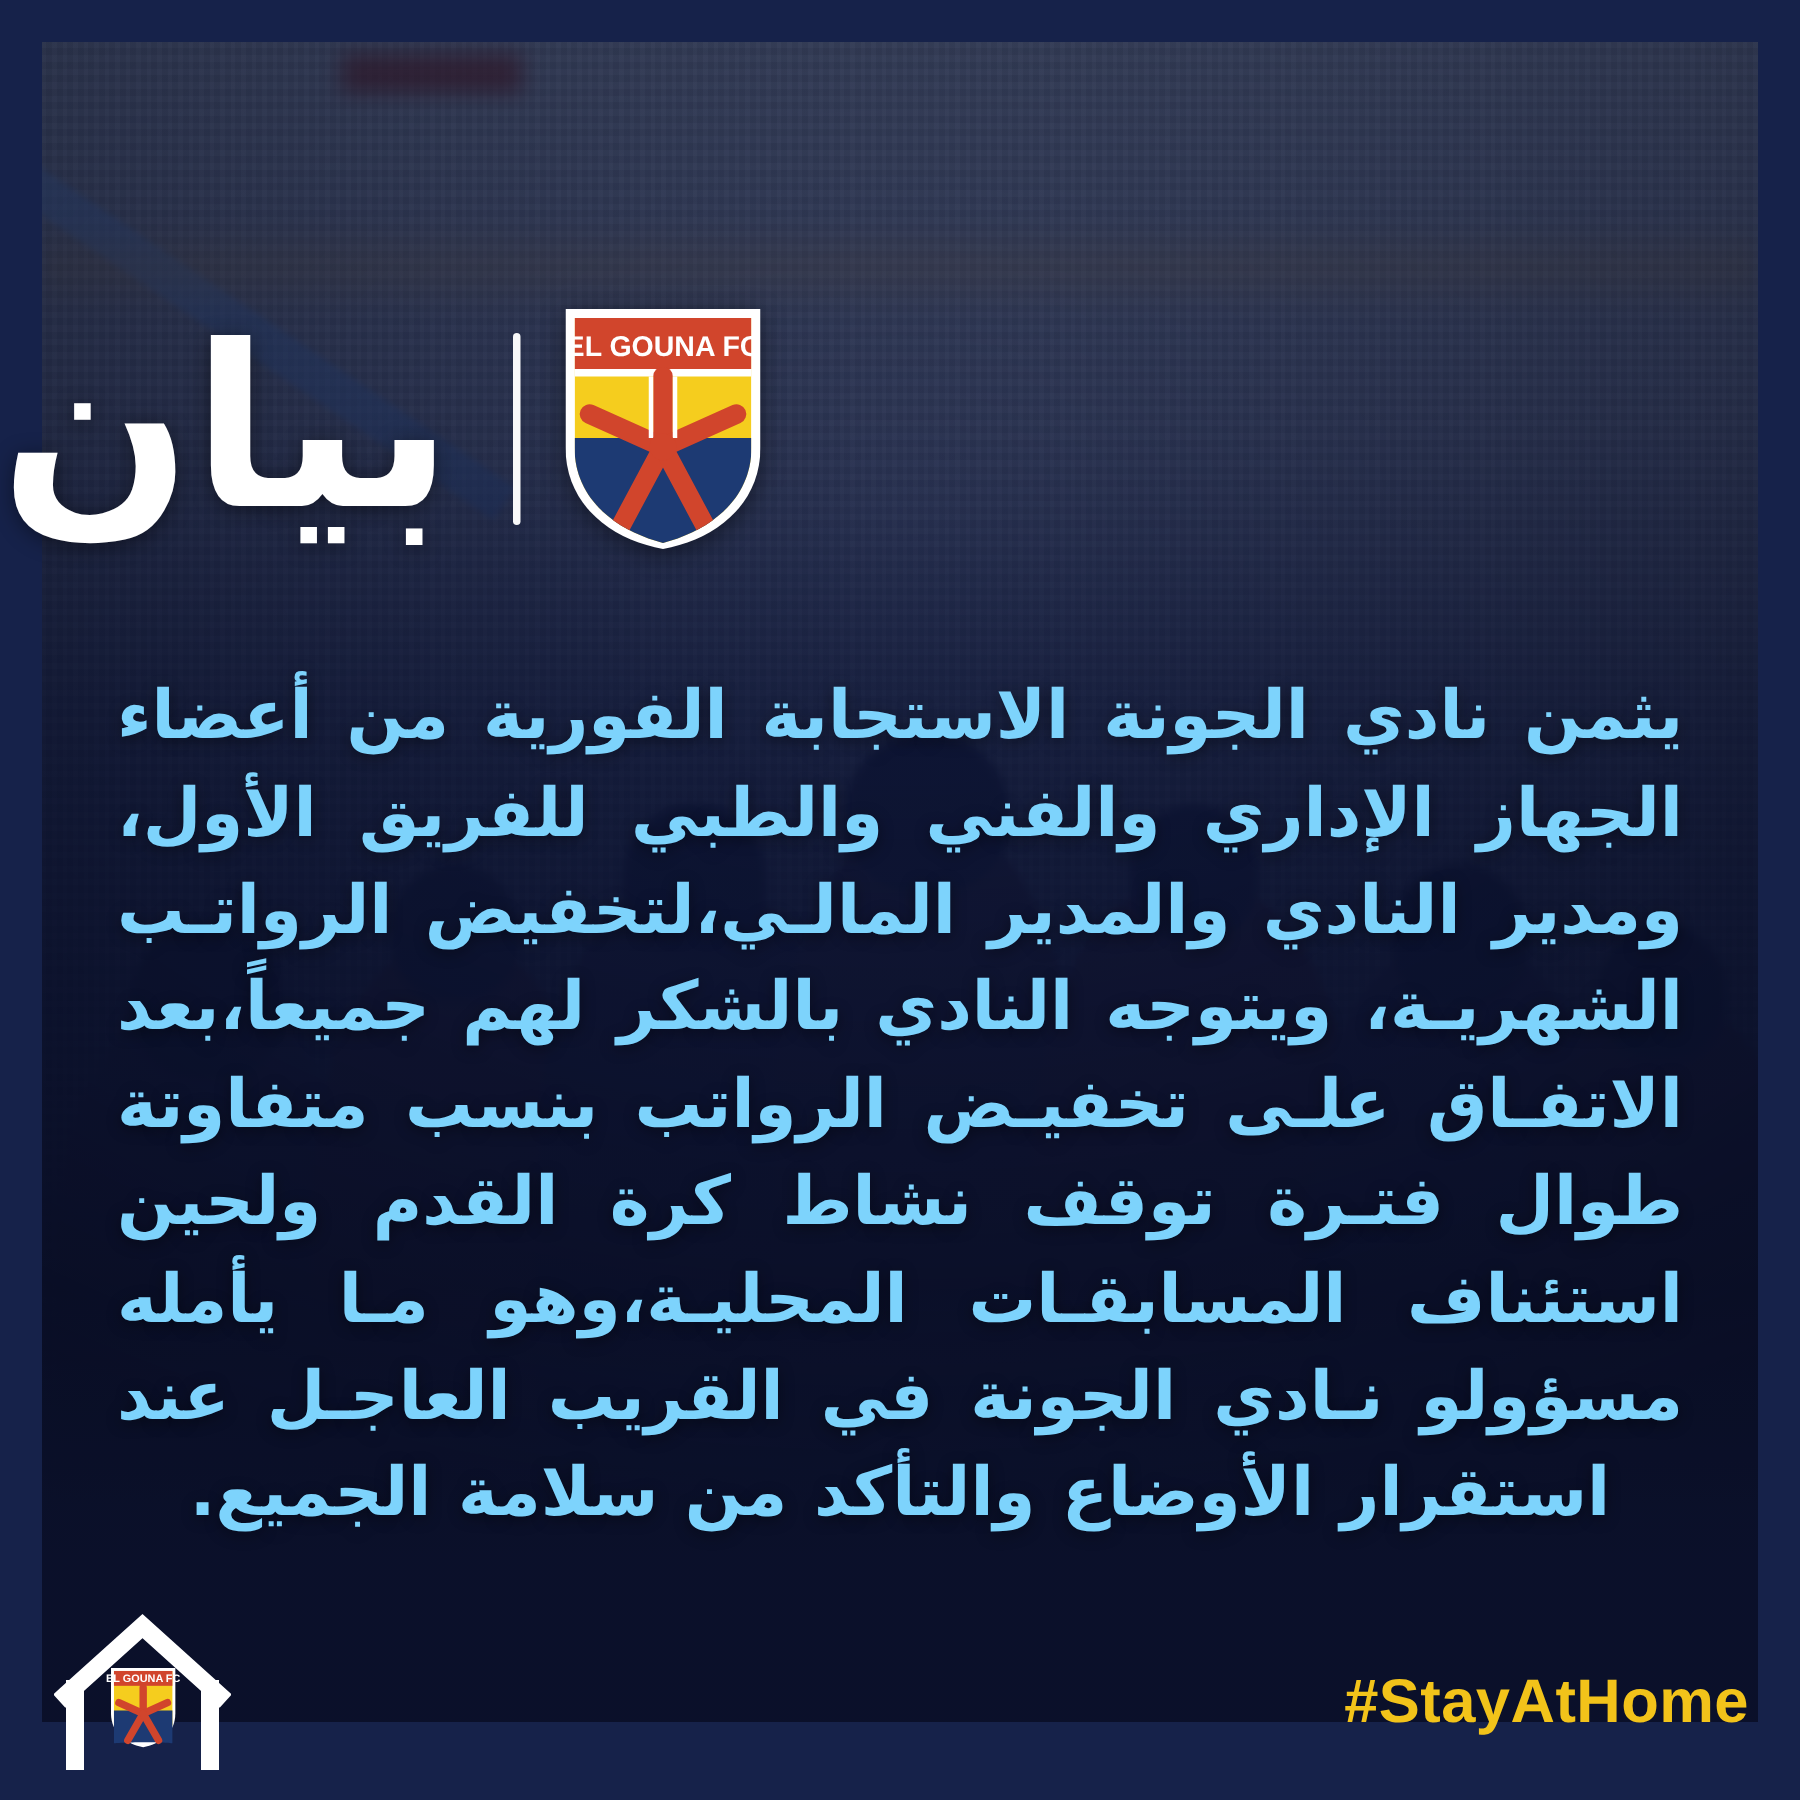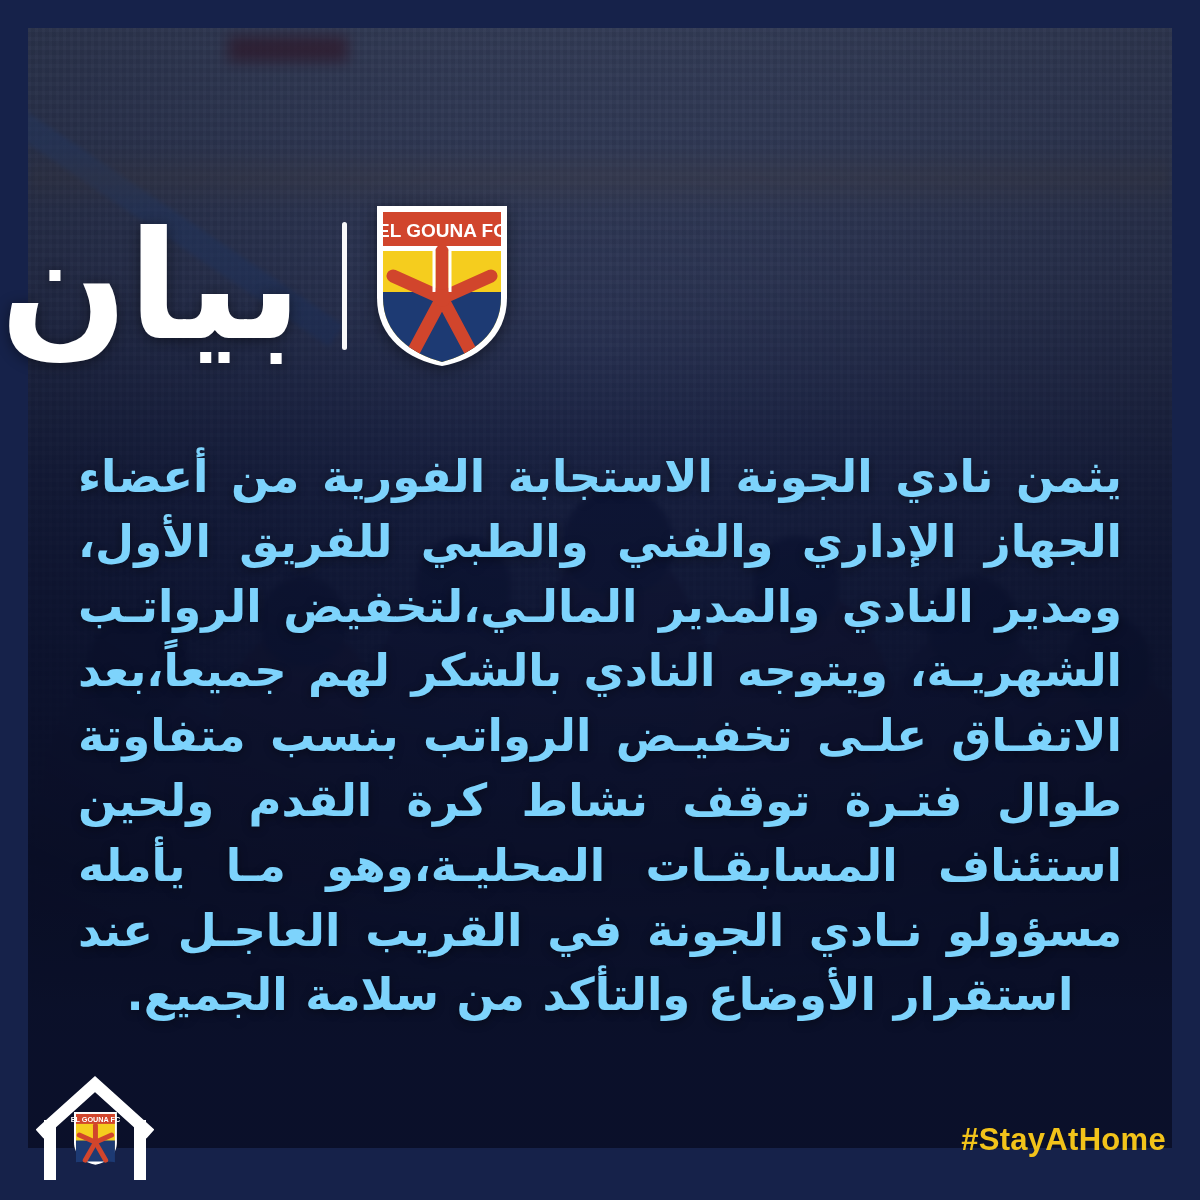--- a/index.html
+++ b/index.html
@@ -113,21 +113,21 @@
     font-size:45px;line-height:1.44;
     font-weight:700;
     text-shadow:0 2px 10px rgba(0,0,0,.40);
     word-spacing:2px;
   }
 
   
   .home-badge{position:absolute;left:36px;bottom:18px;width:118px;height:112px;}
   .hashtag{
     position:absolute;right:34px;bottom:42px;
-    color:#F2C31A;font-size:31px;font-weight:700;letter-spacing:.3px;
+    color:#F2C31A;font-size:41px;font-weight:700;letter-spacing:.3px;
     font-family:"Liberation Sans",sans-serif;
   }
 </style>
 </head>
 <body>
 
 <div class="poster">
 
   <div class="photo-frame">
     <div class="photo"></div>

